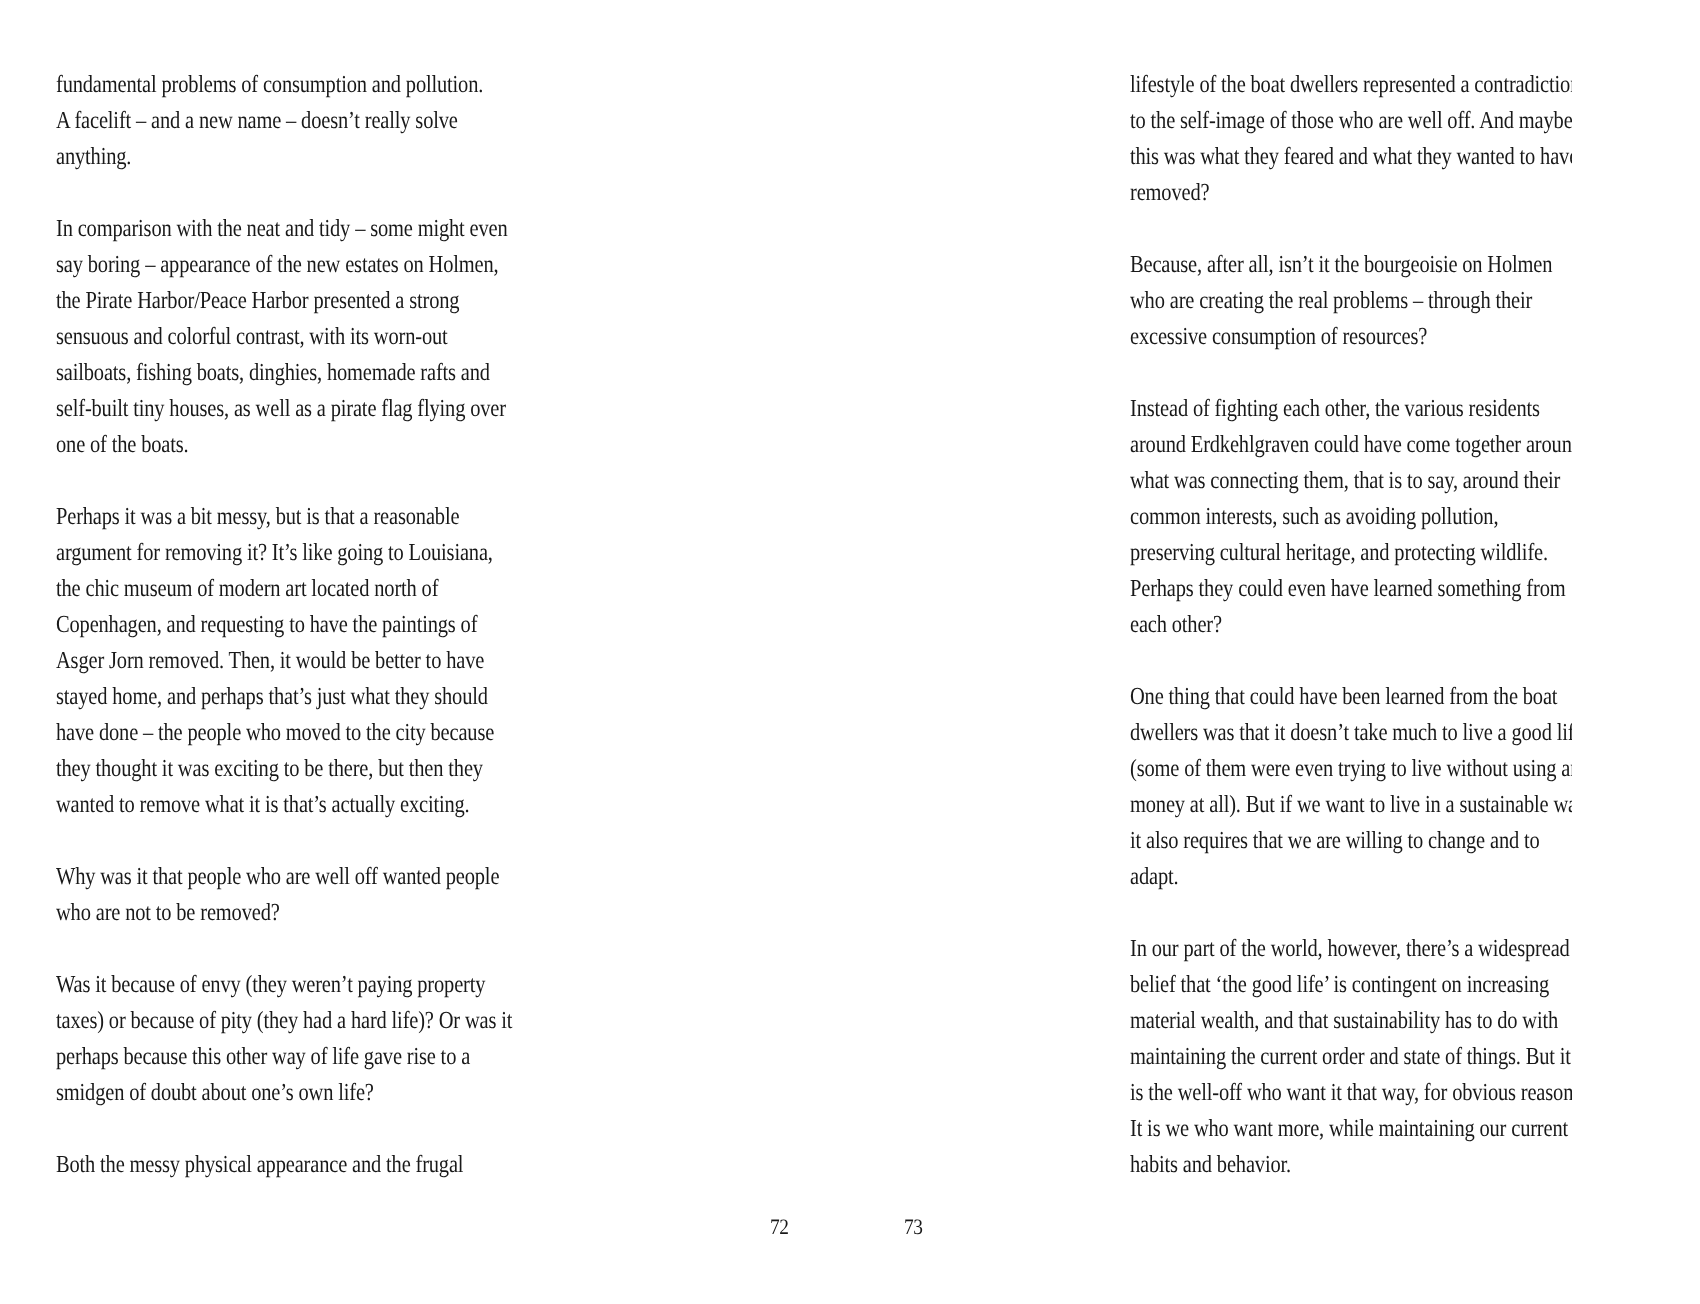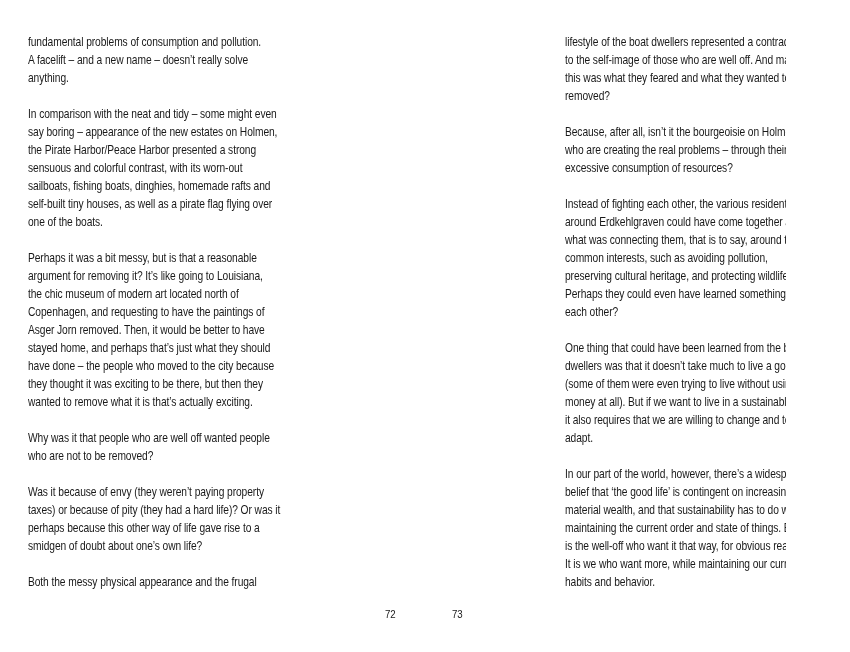--- a/index.html
+++ b/index.html
@@ -11,20 +11,21 @@
     height: 652px;
     background: #ffffff;
     font-family: "Liberation Sans", sans-serif;
   }
   .spread {
     position: relative;
     width: 786px;
     height: 652px;
     background: #ffffff;
     overflow: hidden;
+    font-family: Liberation Serif, serif;
   }
   .text-column {
     position: absolute;
     top: 33px;
     width: 345px;
     transform: scaleX(0.84);          
     transform-origin: 0 0;
   }
   .col-left  { left: 28px; }
   .col-right { left: 565px; }

